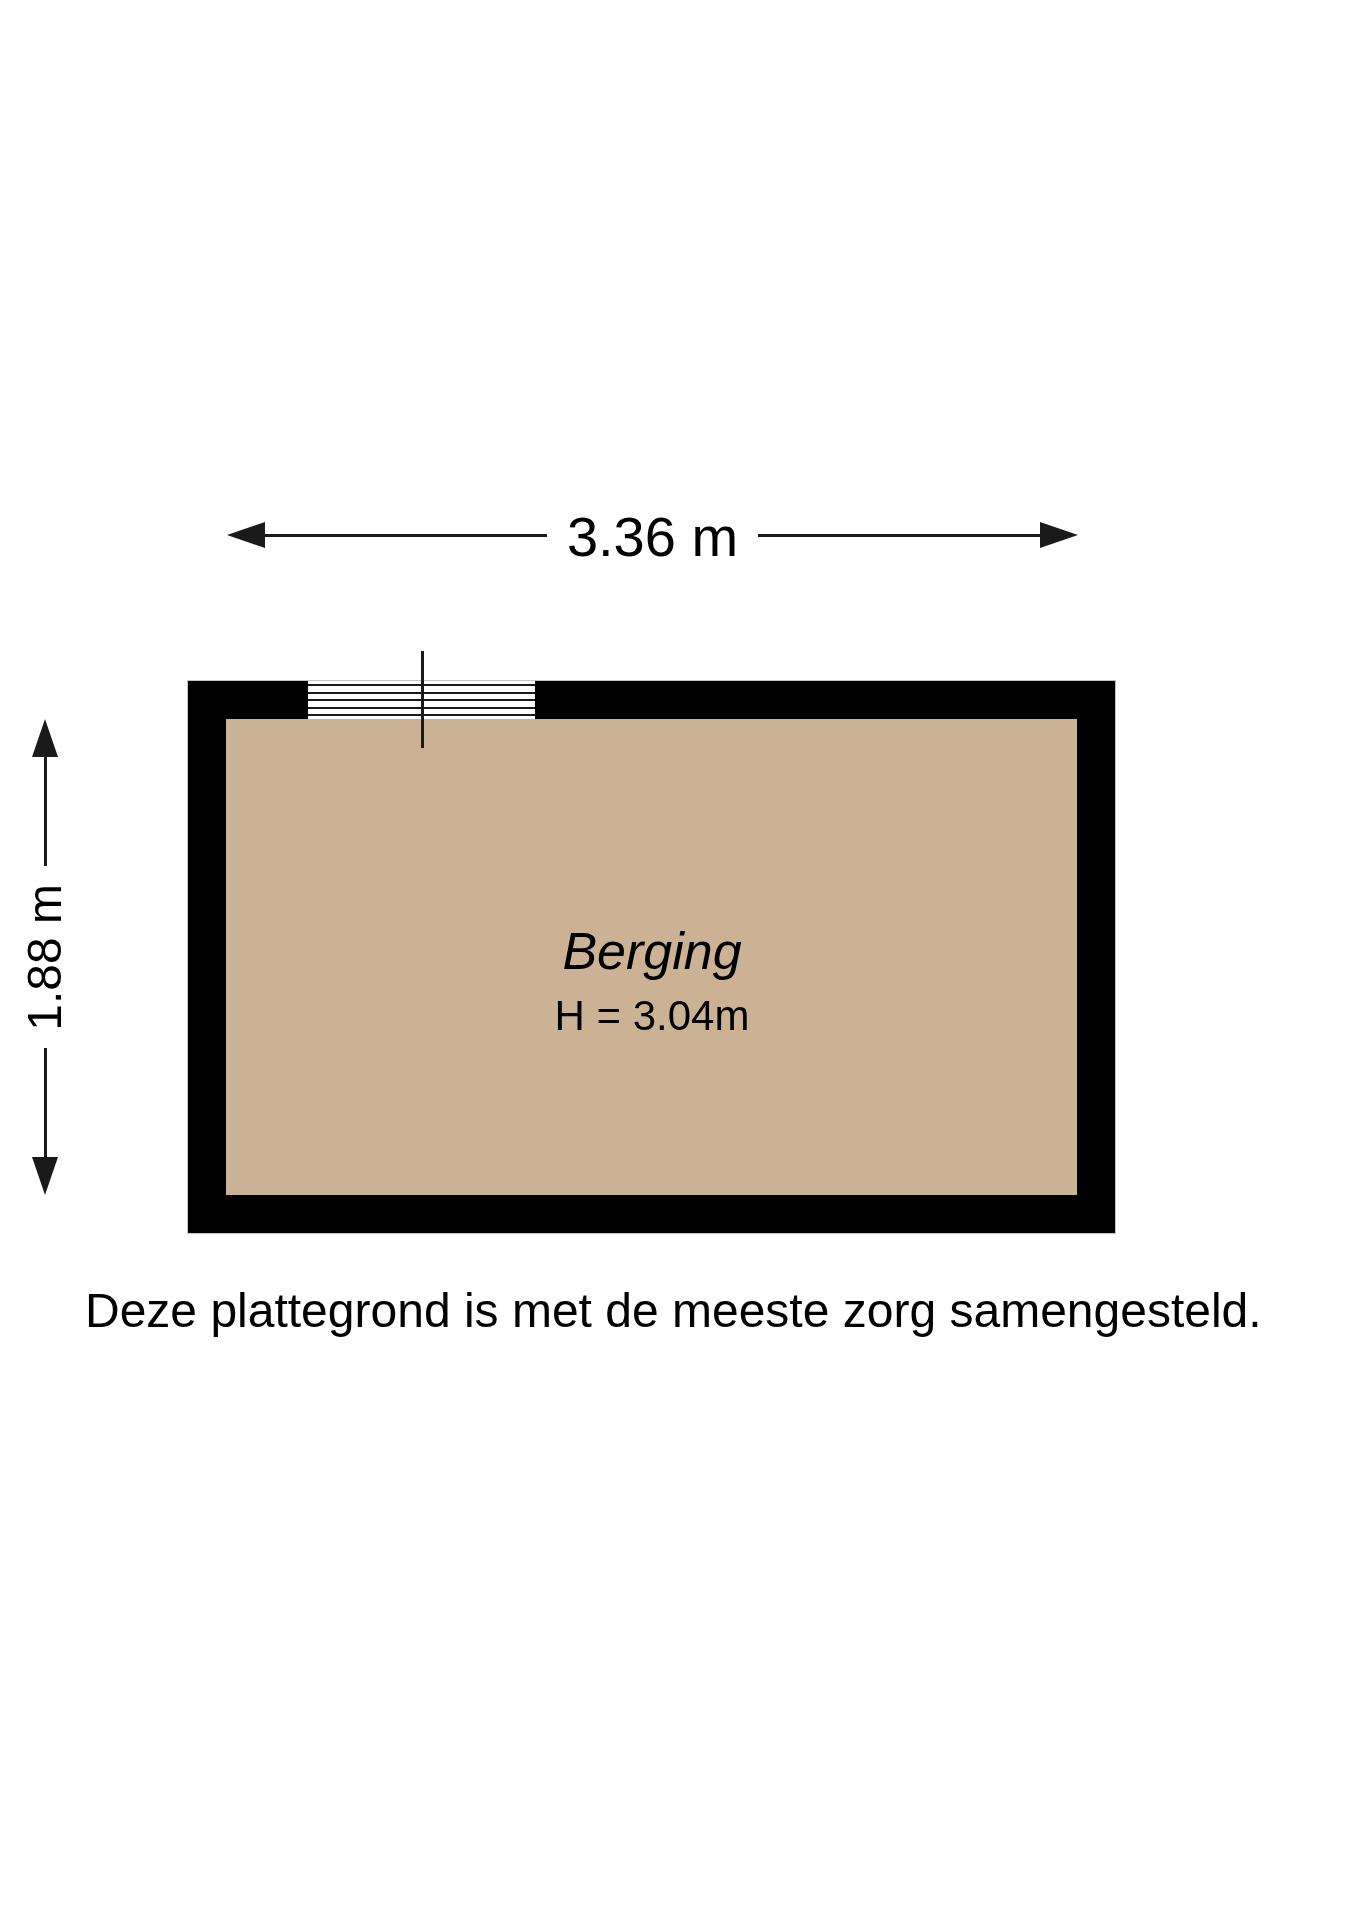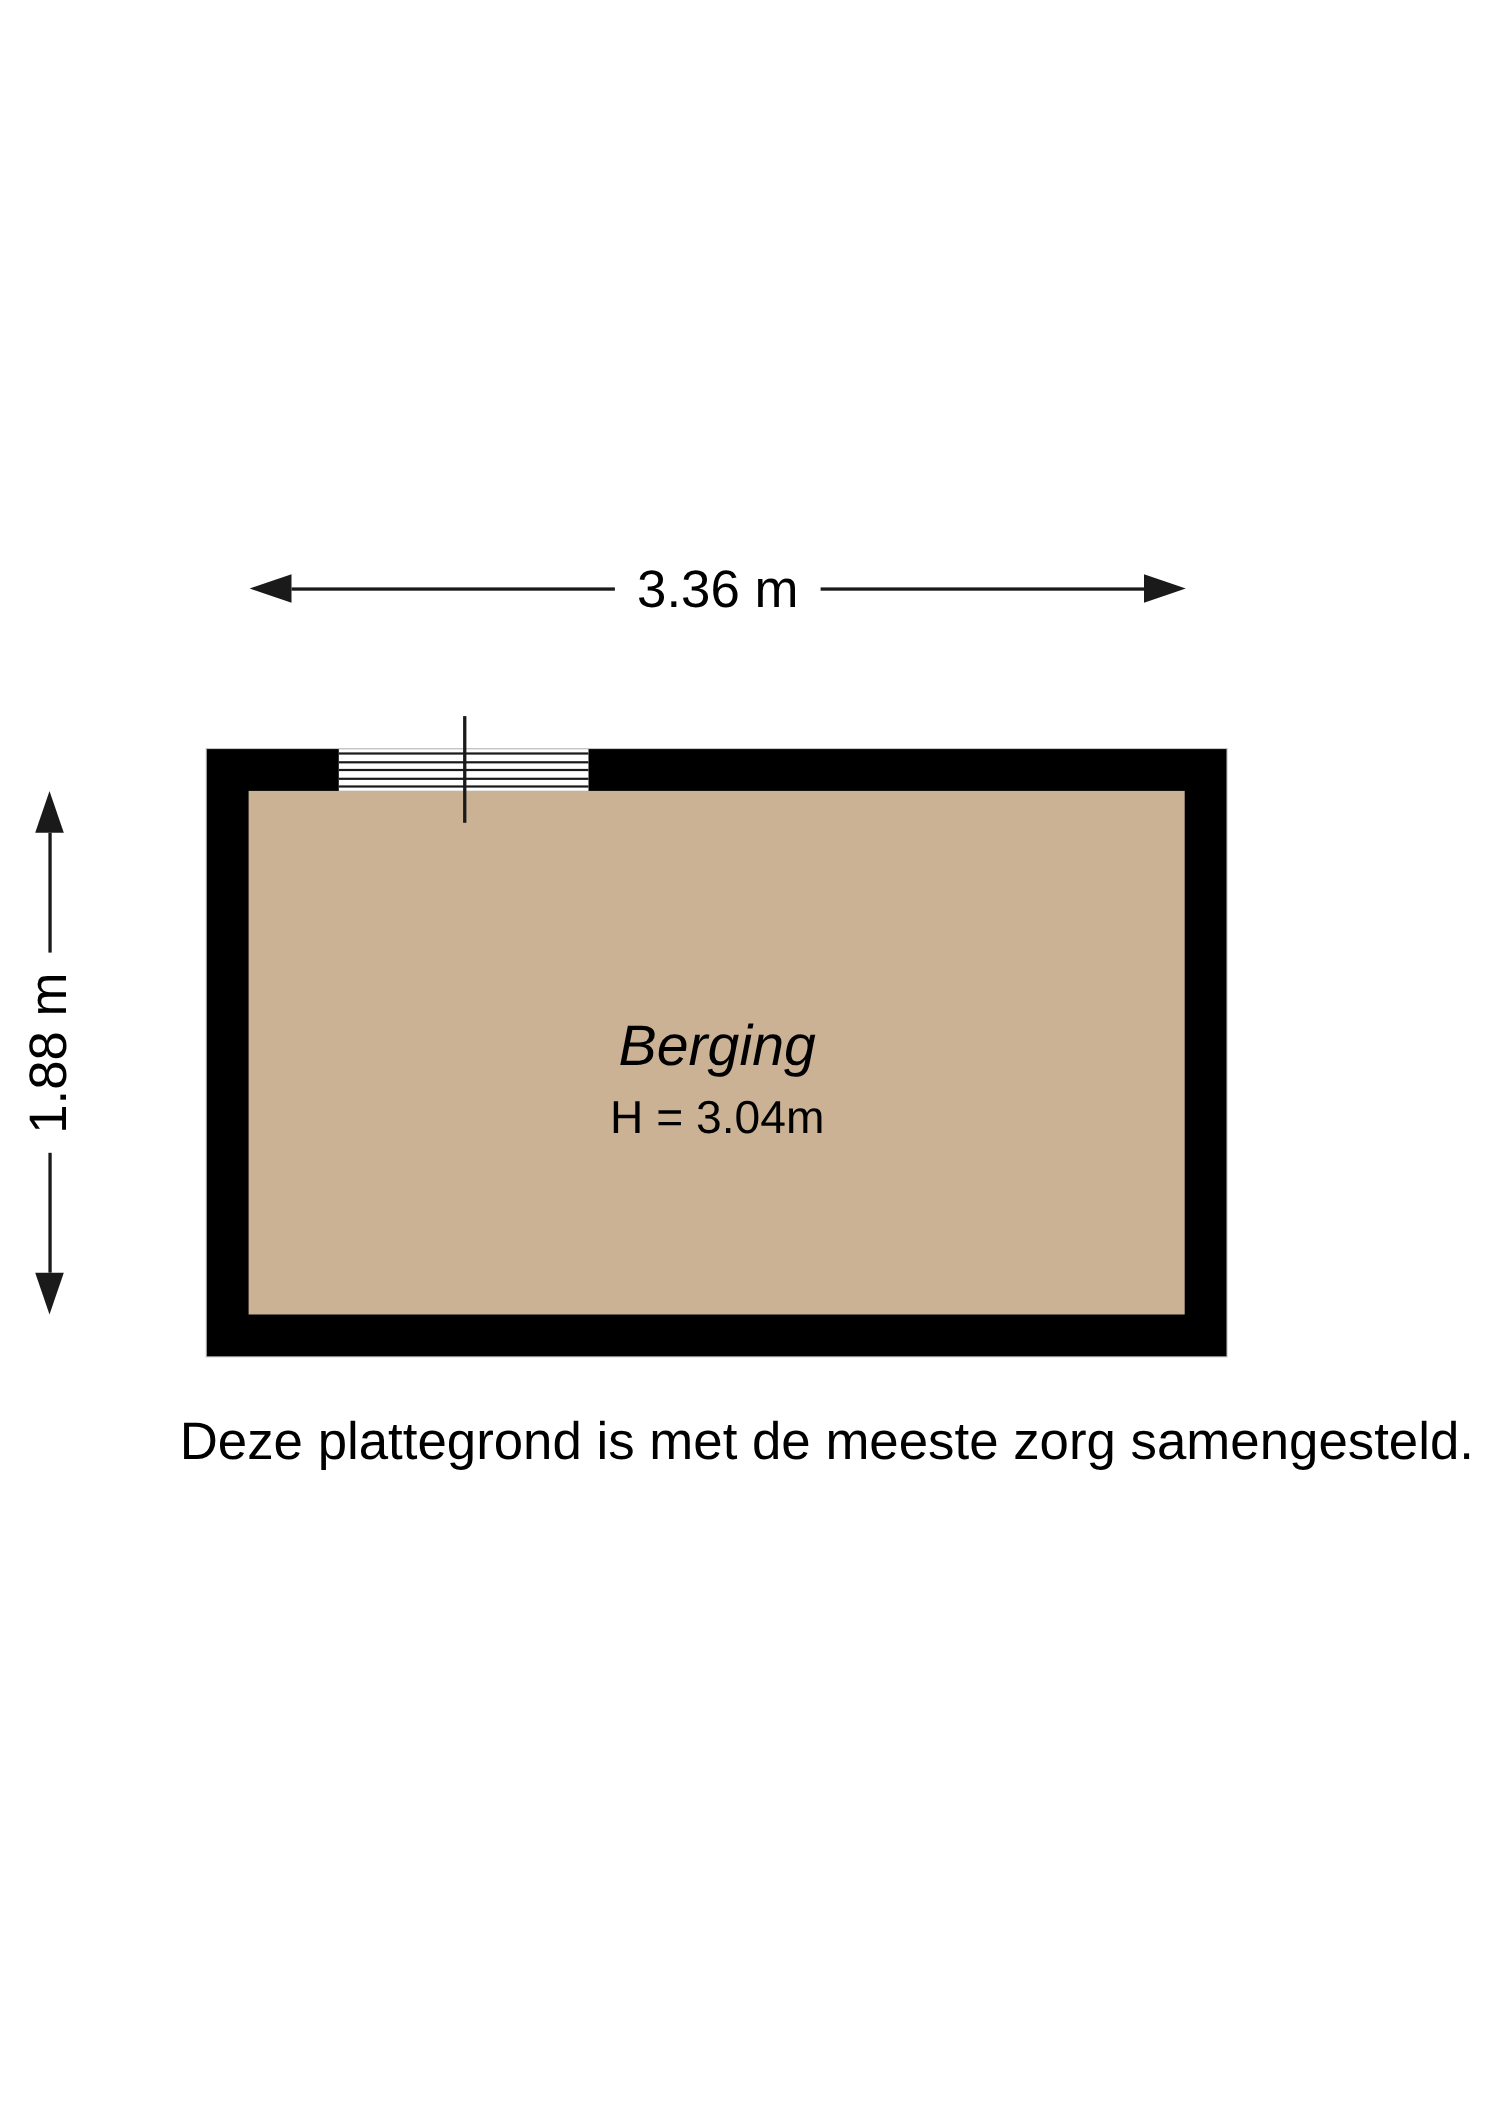--- a/index.html
+++ b/index.html
@@ -18,21 +18,21 @@
   .canvas{position:absolute;inset:0;background:var(--bg);}
 
   
   .dim-h{
     position:absolute;left:227px;width:851px;top:535px;
     transform:translateY(-50%);
     display:flex;align-items:center;
   }
   .dim-h .seg{flex:1;height:0;border-top:3px solid var(--line);}
   .dim-h .lbl{
-    font-size:48px;line-height:1;margin:0 20px;white-space:nowrap;
+    font-size:56px;line-height:1;margin:0 20px;white-space:nowrap;
     transform:translateY(2px);
     text-align:center;
   }
   .arr{width:0;height:0;}
   .arr.left{border-top:13px solid transparent;border-bottom:13px solid transparent;border-right:38px solid var(--line);}
   .arr.right{border-top:13px solid transparent;border-bottom:13px solid transparent;border-left:38px solid var(--line);}
   .arr.up{border-left:13px solid transparent;border-right:13px solid transparent;border-bottom:38px solid var(--line);}
   .arr.down{border-left:13px solid transparent;border-right:13px solid transparent;border-top:38px solid var(--line);}
 
   
@@ -75,21 +75,21 @@
   .room-label-block{
     position:absolute;left:226px;top:922px;width:852px;
     text-align:center;
   }
   .room-name{font-size:52px;line-height:58px;font-style:italic;}
   .room-height{font-size:42px;line-height:48px;margin-top:12px;}
 
   
   .disclaimer{
     position:absolute;left:85px;top:1282px;width:1255px;
-    text-align:right;font-size:48px;line-height:57px;white-space:nowrap;
+    text-align:left;font-size:48px;line-height:57px;white-space:nowrap;
   }
 </style>
 </head>
 <body>
 
 <div class="canvas">
 
   <div class="dim-h">
     <div class="arr left"></div>
     <div class="seg"></div>

